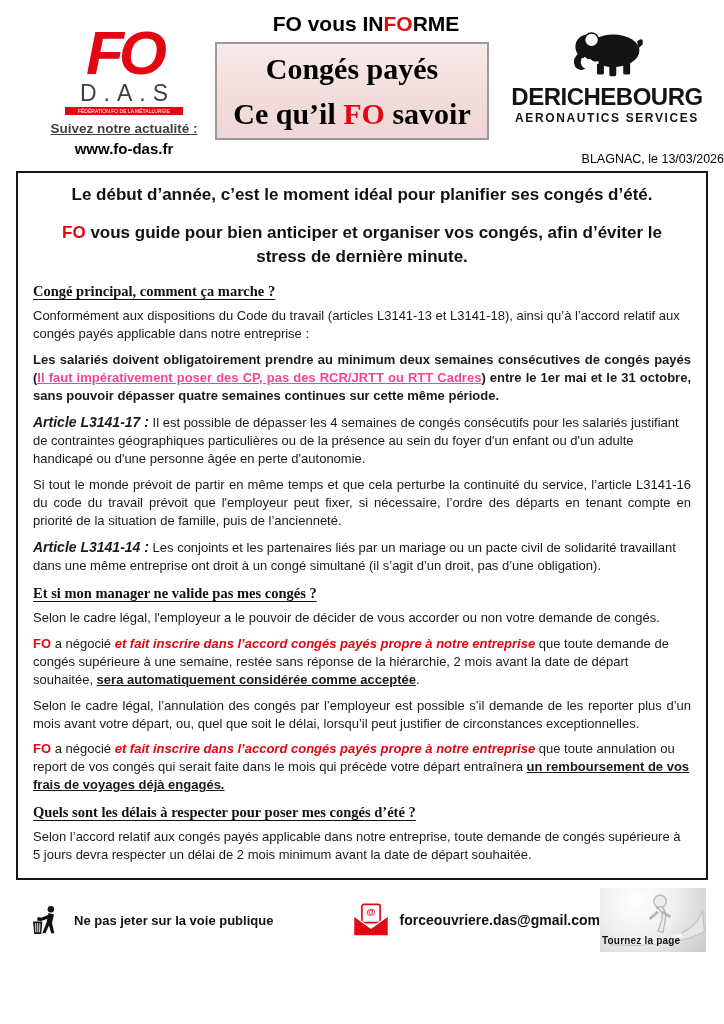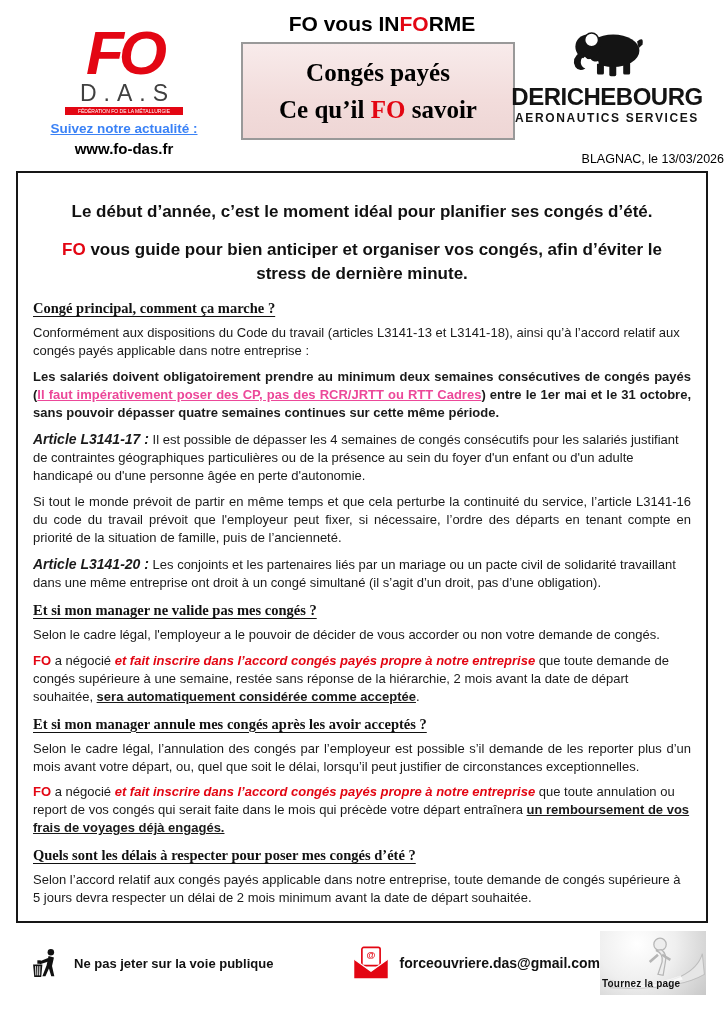--- a/index.html
+++ b/index.html
@@ -22,46 +22,46 @@
   .fo-block { position: absolute; left: 40px; top: 26px; width: 168px; text-align: center; }
   .fo-word {
     color: #e30613; font-style: italic; font-weight: 800;
     font-size: 62px; line-height: 0.88; letter-spacing: -5px;
   }
   .fo-das { font-size: 23px; color: #404040; letter-spacing: 7px; line-height: 1.0; margin-top: 1px; padding-left: 7px; }
   .fo-banner {
     margin: 2px auto 0; width: 118px; height: 8px; background: #e30613;
     color: #ffffff; font-size: 5px; line-height: 8px; white-space: nowrap; overflow: hidden;
   }
-  .fo-follow { display: block; margin-top: 6px; color: #3b82f6; font-weight: bold; font-size: 13.5px; text-decoration: underline; }
+  .fo-follow { display: block; margin-top: 6px; color: #404040; font-weight: bold; font-size: 13.5px; text-decoration: underline; }
   .fo-site { margin-top: 4px; font-weight: bold; font-size: 15px; color: #000000; }
 
-  .masthead { position: absolute; left: 246px; top: 12px; width: 272px; text-align: center; font-size: 21px; font-weight: bold; color: #000000; }
+  .masthead { position: absolute; left: 230px; top: 12px; width: 272px; text-align: center; font-size: 21px; font-weight: bold; color: #000000; }
   .masthead .red { font-weight: bold; }
 
   .subject-box {
-    position: absolute; left: 241px; top: 42px; width: 274px; height: 98px;
+    position: absolute; left: 215px; top: 42px; width: 274px; height: 98px;
     background: linear-gradient(180deg, #f8ebeb 0%, #f2dcdb 60%, #eed6d5 100%);
     border: 2px solid #999999;
     display: flex; flex-direction: column; justify-content: center;
     text-align: center; font-family: "Liberation Serif", serif;
-    font-weight: bold; font-size: 25px; line-height: 1.5; color: #000000;
+    font-weight: bold; font-size: 30px; line-height: 1.5; color: #000000;
   }
 
   .company { position: absolute; right: 12px; top: 26px; width: 210px; text-align: center; }
   .company-name { font-size: 24px; font-weight: 900; letter-spacing: -0.5px; color: #141414; line-height: 1.05; }
   .company-tagline { font-size: 12px; font-weight: bold; letter-spacing: 1.6px; color: #141414; margin-top: 2px; }
 
   .dateline { text-align: right; font-size: 12.5px; color: #000000; height: 18px; line-height: 18px; }
 
   
   .content-box {
     margin: 3px 16px 0;
     border: 2px solid #161616;
-    padding: 21px 15px 6px;
+    padding: 4px 15px 6px;
   }
   .intro p { text-align: center; font-weight: bold; font-size: 17px; line-height: 1.45; margin: 6px 8px 13px; color: #111111; }
   .red { color: #e30613; }
   .sec-heading {
     font-size: 14.5px; font-weight: bold; color: #111111;
     text-decoration: underline; text-underline-offset: 3px;
     margin: 10px 0 7px;
     font-family: Liberation Serif, serif;
   }
   .para { font-size: 13px; line-height: 1.38; margin: 0 0 8px; color: #1a1a1a; }
@@ -146,31 +146,30 @@
 
     <div>
       <div class="sec-heading">Congé principal, comment ça marche ?</div>
       <p class="para">Conformément aux dispositions du Code du travail (articles L3141-13 et L3141-18), ainsi qu’à l’accord relatif aux congés payés applicable dans notre entreprise :</p>
       <p class="para bold"><span>Les salariés doivent obligatoirement prendre au minimum deux semaines consécutives de congés payés (</span><span class="red-underline">Il faut impérativement poser des CP, pas des RCR/JRTT ou RTT Cadres</span><span>) entre le 1er mai et le 31 octobre, sans pouvoir dépasser quatre semaines continues sur cette même période.</span></p>
       <p class="para"><span class="article-label">Article L3141-17 :</span><span> Il est possible de dépasser les 4 semaines de congés consécutifs pour les salariés justifiant de contraintes géographiques particulières ou de la présence au sein du foyer d'un enfant ou d'un adulte handicapé ou d'une personne âgée en perte d'autonomie.</span></p>
     </div>
 
     <div>
       <p class="para justify">Si tout le monde prévoit de partir en même temps et que cela perturbe la continuité du service, l’article L3141-16 du code du travail prévoit que l'employeur peut fixer, si nécessaire, l’ordre des départs en tenant compte en priorité de la situation de famille, puis de l’ancienneté.</p>
-      <p class="para"><span class="article-label">Article L3141-20 :</span><span> Les conjoints et les partenaires liés par un mariage ou un pacte civil de solidarité travaillant dans une même entreprise ont droit à un congé simultané (il s’agit d’un droit, pas d’une obligation).</span></p>
+      <p class="para"><span class="article-label">Article L3141-14 :</span><span> Les conjoints et les partenaires liés par un mariage ou un pacte civil de solidarité travaillant dans une même entreprise ont droit à un congé simultané (il s’agit d’un droit, pas d’une obligation).</span></p>
     </div>
 
     <div>
       <div class="sec-heading">Et si mon manager ne valide pas mes congés ?</div>
       <p class="para">Selon le cadre légal, l'employeur a le pouvoir de décider de vous accorder ou non votre demande de congés.</p>
       <p class="para"><span class="fo-red">FO</span><span> a négocié </span><span class="accent-italic">et fait inscrire dans l’accord congés payés propre à notre entreprise</span><span> que toute demande de congés supérieure à une semaine, restée sans réponse de la hiérarchie, 2 mois avant la date de départ souhaitée, </span><span class="bold-underline">sera automatiquement considérée comme acceptée</span><span>.</span></p>
     </div>
 
     <div>
-      <div class="sec-heading">Et si mon manager annule mes congés après les avoir acceptés ?</div>
       <p class="para justify">Selon le cadre légal, l’annulation des congés par l’employeur est possible s’il demande de les reporter plus d’un mois avant votre départ, ou, quel que soit le délai, lorsqu’il peut justifier de circonstances exceptionnelles.</p>
       <p class="para"><span class="fo-red">FO</span><span> a négocié </span><span class="accent-italic">et fait inscrire dans l’accord congés payés propre à notre entreprise</span><span> que toute annulation ou report de vos congés qui serait faite dans le mois qui précède votre départ entraînera </span><span class="bold-underline">un remboursement de vos frais de voyages déjà engagés.</span><span></span></p>
     </div>
 
     <div>
       <div class="sec-heading">Quels sont les délais à respecter pour poser mes congés d’été ?</div>
       <p class="para">Selon l’accord relatif aux congés payés applicable dans notre entreprise, toute demande de congés supérieure à 5 jours devra respecter un délai de 2 mois minimum avant la date de départ souhaitée.</p>
     </div>
   </div>
 

